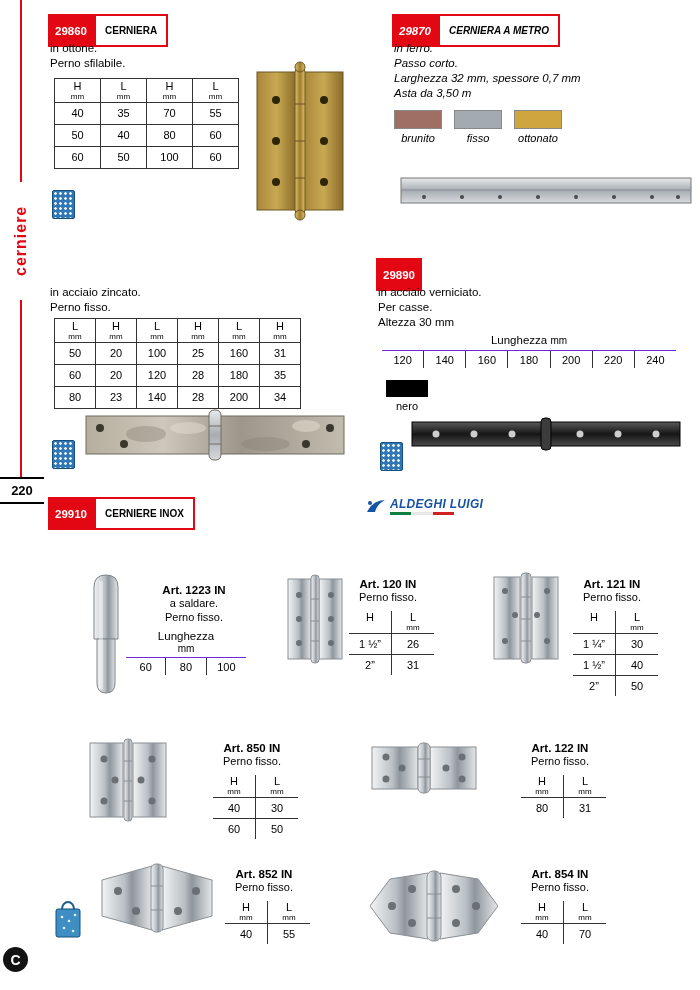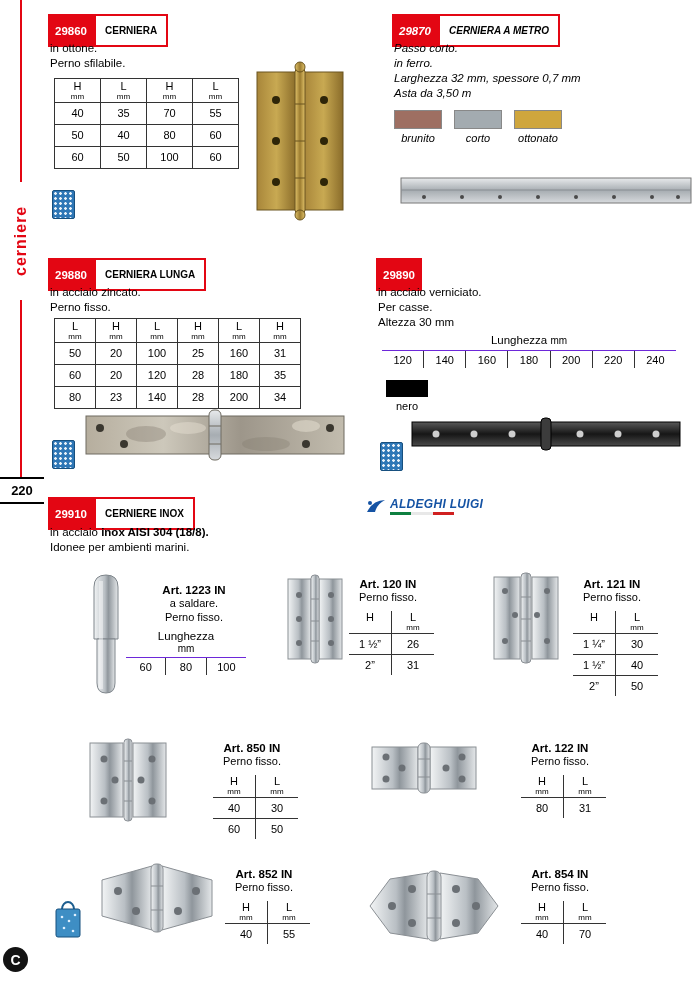--- a/index.html
+++ b/index.html
@@ -202,33 +202,33 @@
     </svg>
     <div class="pack-icon" style="left:4px; top:176px;"></div>
   </section>
 
   <section class="panel" style="left:392px; top:14px; width:314px; height:232px;font-style:italic;">
     <div class="sec-header">
       <span class="code-box">29870</span>
       <span class="title-box">CERNIERA A METRO</span>
     </div>
     <div class="desc" style="left:2px; top:27px;">
+      <div>in ferro.</div>
       <div>Passo corto.</div>
-      <div>in ferro.</div>
       <div>Larghezza 32 mm, spessore 0,7 mm</div>
       <div>Asta da 3,50 m</div>
     </div>
     <div class="swatch-group" style="left:2px; top:96px;">
       <div class="swatch-item">
         <div class="swatch" style="background: rgb(158, 111, 98);"></div>
         <div class="swatch-label">brunito</div>
       </div>
       <div class="swatch-item">
         <div class="swatch" style="background: rgb(163, 171, 176);"></div>
-        <div class="swatch-label">corto</div>
+        <div class="swatch-label">fisso</div>
       </div>
       <div class="swatch-item">
         <div class="swatch" style="background: rgb(207, 166, 61);"></div>
         <div class="swatch-label">ottonato</div>
       </div>
     </div>
     <svg class="img" style="left:6px; top:156px;" width="296" height="42" viewBox="0 0 296 42">
       <rect x="3" y="8" width="290" height="25" fill="url(#gSteel)" stroke="#777"></rect>
       <line x1="3" y1="20" x2="293" y2="20" stroke="#8a8f93"></line>
       <circle cx="26" cy="27" r="2" fill="#4a4a4a"></circle>
@@ -236,24 +236,20 @@
       <circle cx="102" cy="27" r="2" fill="#4a4a4a"></circle>
         <circle cx="140" cy="27" r="2" fill="#4a4a4a"></circle>
       <circle cx="178" cy="27" r="2" fill="#4a4a4a"></circle>
         <circle cx="216" cy="27" r="2" fill="#4a4a4a"></circle>
       <circle cx="254" cy="27" r="2" fill="#4a4a4a"></circle>
         <circle cx="280" cy="27" r="2" fill="#4a4a4a"></circle>
     </svg>
   </section>
 
   <section class="panel" style="left:48px; top:258px; width:316px; height:234px;">
-    <div class="sec-header">
-      <span class="code-box">29880</span>
-      <span class="title-box">CERNIERA LUNGA</span>
-    </div>
     <div class="desc" style="left:2px; top:27px;">
       <div>in acciaio zincato.</div>
       <div>Perno fisso.</div>
     </div>
     <table class="dim-table w38" style="left:6px; top:60px;">
       <thead>
         <tr>
           <th>
               <span class="l">L</span>
               <span class="unit">mm</span>
@@ -379,26 +375,20 @@
       <div>
         <div class="brand-name">ALDEGHI LUIGI</div>
         <div class="brand-stripe">
           <span class="bs-green"></span>
             <span class="bs-white"></span>
             <span class="bs-red"></span>
         </div>
       </div>
     </div>
 
-    <div class="desc" style="left:2px; top:28px;">
-      <div>
-        <span>in acciaio </span><b>inox AISI 304 (18/8).</b>
-      </div>
-      <div>Idonee per ambienti marini.</div>
-    </div>
 
     <svg class="img" style="left:40px; top:74px;" width="36" height="130" viewBox="0 0 36 130">
       <path d="M6 16 Q6 4 18 4 Q30 4 30 16 V68 H6 Z" fill="url(#gChrome)" stroke="#7e858b"></path>
       <path d="M9 68 H27 V112 Q27 122 18 122 Q9 122 9 112 Z" fill="url(#gChrome)" stroke="#7e858b"></path>
       <rect x="11" y="10" width="4" height="108" fill="#ffffff" opacity=".45"></rect>
     </svg>
     <div class="art-text" style="left:86px; top:86px; width:120px;">
       <div class="art-title">Art. 1223 IN</div>
       <div class="art-sub">a saldare.</div>
       <div class="art-sub">Perno fisso.</div>

